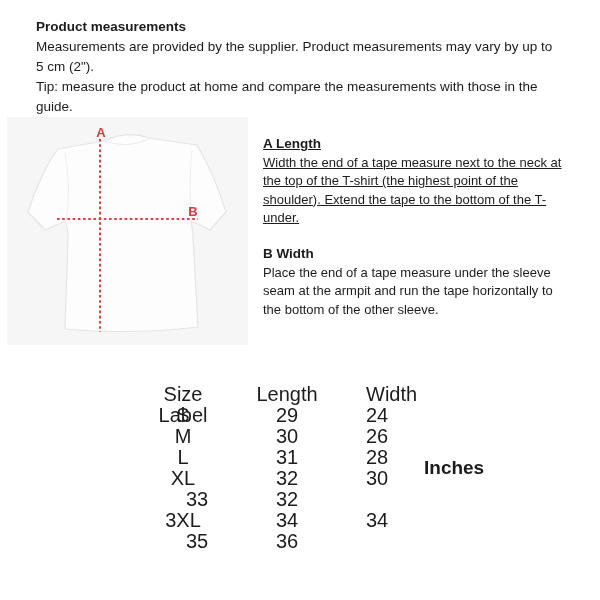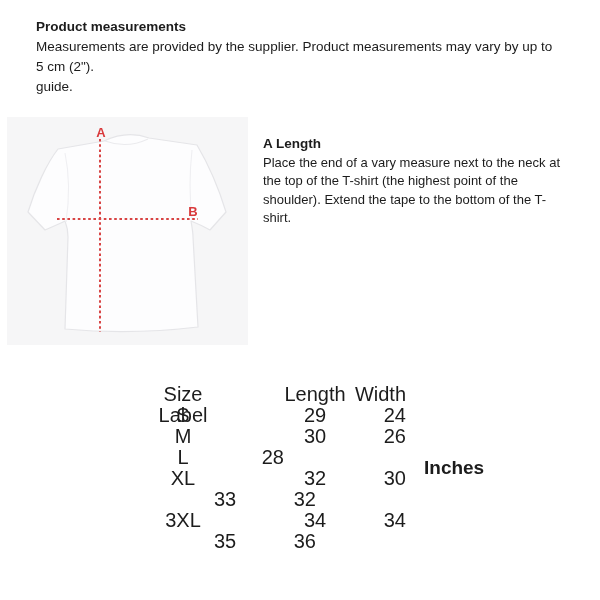--- a/index.html
+++ b/index.html
@@ -43,52 +43,53 @@
 
   
   .measure {
     position: absolute;
     left: 263px;
     font-size: 13px;
     line-height: 18.5px;
     white-space: nowrap;
   }
   .measure .sec-title { font-weight: 700; font-size: 13.5px; }
-  .measure-a { top: 135px; }
+  .measure-a { top: 135px; text-decoration: underline; }
   .measure-b { top: 245px; }
 
   
   .size-table {
     position: absolute;
     left: 138px; top: 384px;
     font-size: 20px;
     line-height: 21px;
   }
   .sizerow { display: flex; height: 21px; }
   .cell-size   { width: 90px; text-align: center; }
-  .cell-length { width: 70px; margin-left: 52px; text-align: center; }
-  .cell-width  { width: 56px; text-align: right; }
+  .cell-length { width: 70px; margin-left: 24px; text-align: center; }
+  .cell-width  { width: 56px; text-align: left; margin-left: 44px; }
 
   .unit-label {
     position: absolute;
     left: 424px; top: 457px;
     font-size: 19px;
     font-weight: 700;
     line-height: 21px;
   }
 </style>
 </head>
 <body>
 
 <div class="page">
 
   <section class="intro">
     <h1>Product measurements</h1>
     <div>Measurements are provided by the supplier. Product measurements may vary by up to</div>
     <div>5 cm (2").</div>
+    <div>Tip: measure the product at home and compare the measurements with those in the</div>
     <div>guide.</div>
   </section>
 
   <div class="diagram">
     <svg viewBox="0 0 241 228">
 
       <path d="M 97 24
                Q 120 13 142 21
                L 190 28
                C 200 45 212 72 219 95
@@ -112,45 +113,52 @@
       <line x1="93" y1="22" x2="93" y2="215" stroke="#d84444" stroke-width="2" stroke-dasharray="2.6 2.6"></line>
       <line x1="50" y1="102" x2="191" y2="102" stroke="#d84444" stroke-width="2" stroke-dasharray="2.6 2.6"></line>
 
       <text x="94" y="20" text-anchor="middle" fill="#d93a3c">A</text>
       <text x="186" y="99" text-anchor="middle" fill="#d93a3c">B</text>
     </svg>
   </div>
 
   <section class="measure measure-a">
     <div class="sec-title">A Length</div>
-    <div>Place the end of a vary measure next to the neck at</div>
+    <div>Width the end of a tape measure next to the neck at</div>
     <div>the top of the T-shirt (the highest point of the</div>
     <div>shoulder). Extend the tape to the bottom of the T-</div>
-    <div>shirt.</div>
+    <div>under.</div>
   </section>
 
+  <section class="measure measure-b">
+    <div class="sec-title">B Width</div>
+    <div>Place the end of a tape measure under the sleeve</div>
+    <div>seam at the armpit and run the tape horizontally to</div>
+    <div>the bottom of the other sleeve.</div>
+  </section>
 
   <div class="size-table">
     <div class="sizerow">
       <div class="cell-size">Size Label</div>
       <div class="cell-length">Length</div>
       <div class="cell-width">Width</div>
     </div>
     <div class="sizerow">
       <div class="cell-size">S</div>
       <div class="cell-length">29</div>
       <div class="cell-width">24</div>
     </div>
     <div class="sizerow">
       <div class="cell-size">M</div>
       <div class="cell-length">30</div>
       <div class="cell-width">26</div>
     </div>
     <div class="sizerow">
       <div class="cell-size">L</div>
+      <div class="cell-length">31</div>
       <div class="cell-width">28</div>
     </div>
     <div class="sizerow">
       <div class="cell-size">XL</div>
       <div class="cell-length">32</div>
       <div class="cell-width">30</div>
     </div>
     <div class="sizerow">
       <div class="cell-length">33</div>
       <div class="cell-width">32</div>

